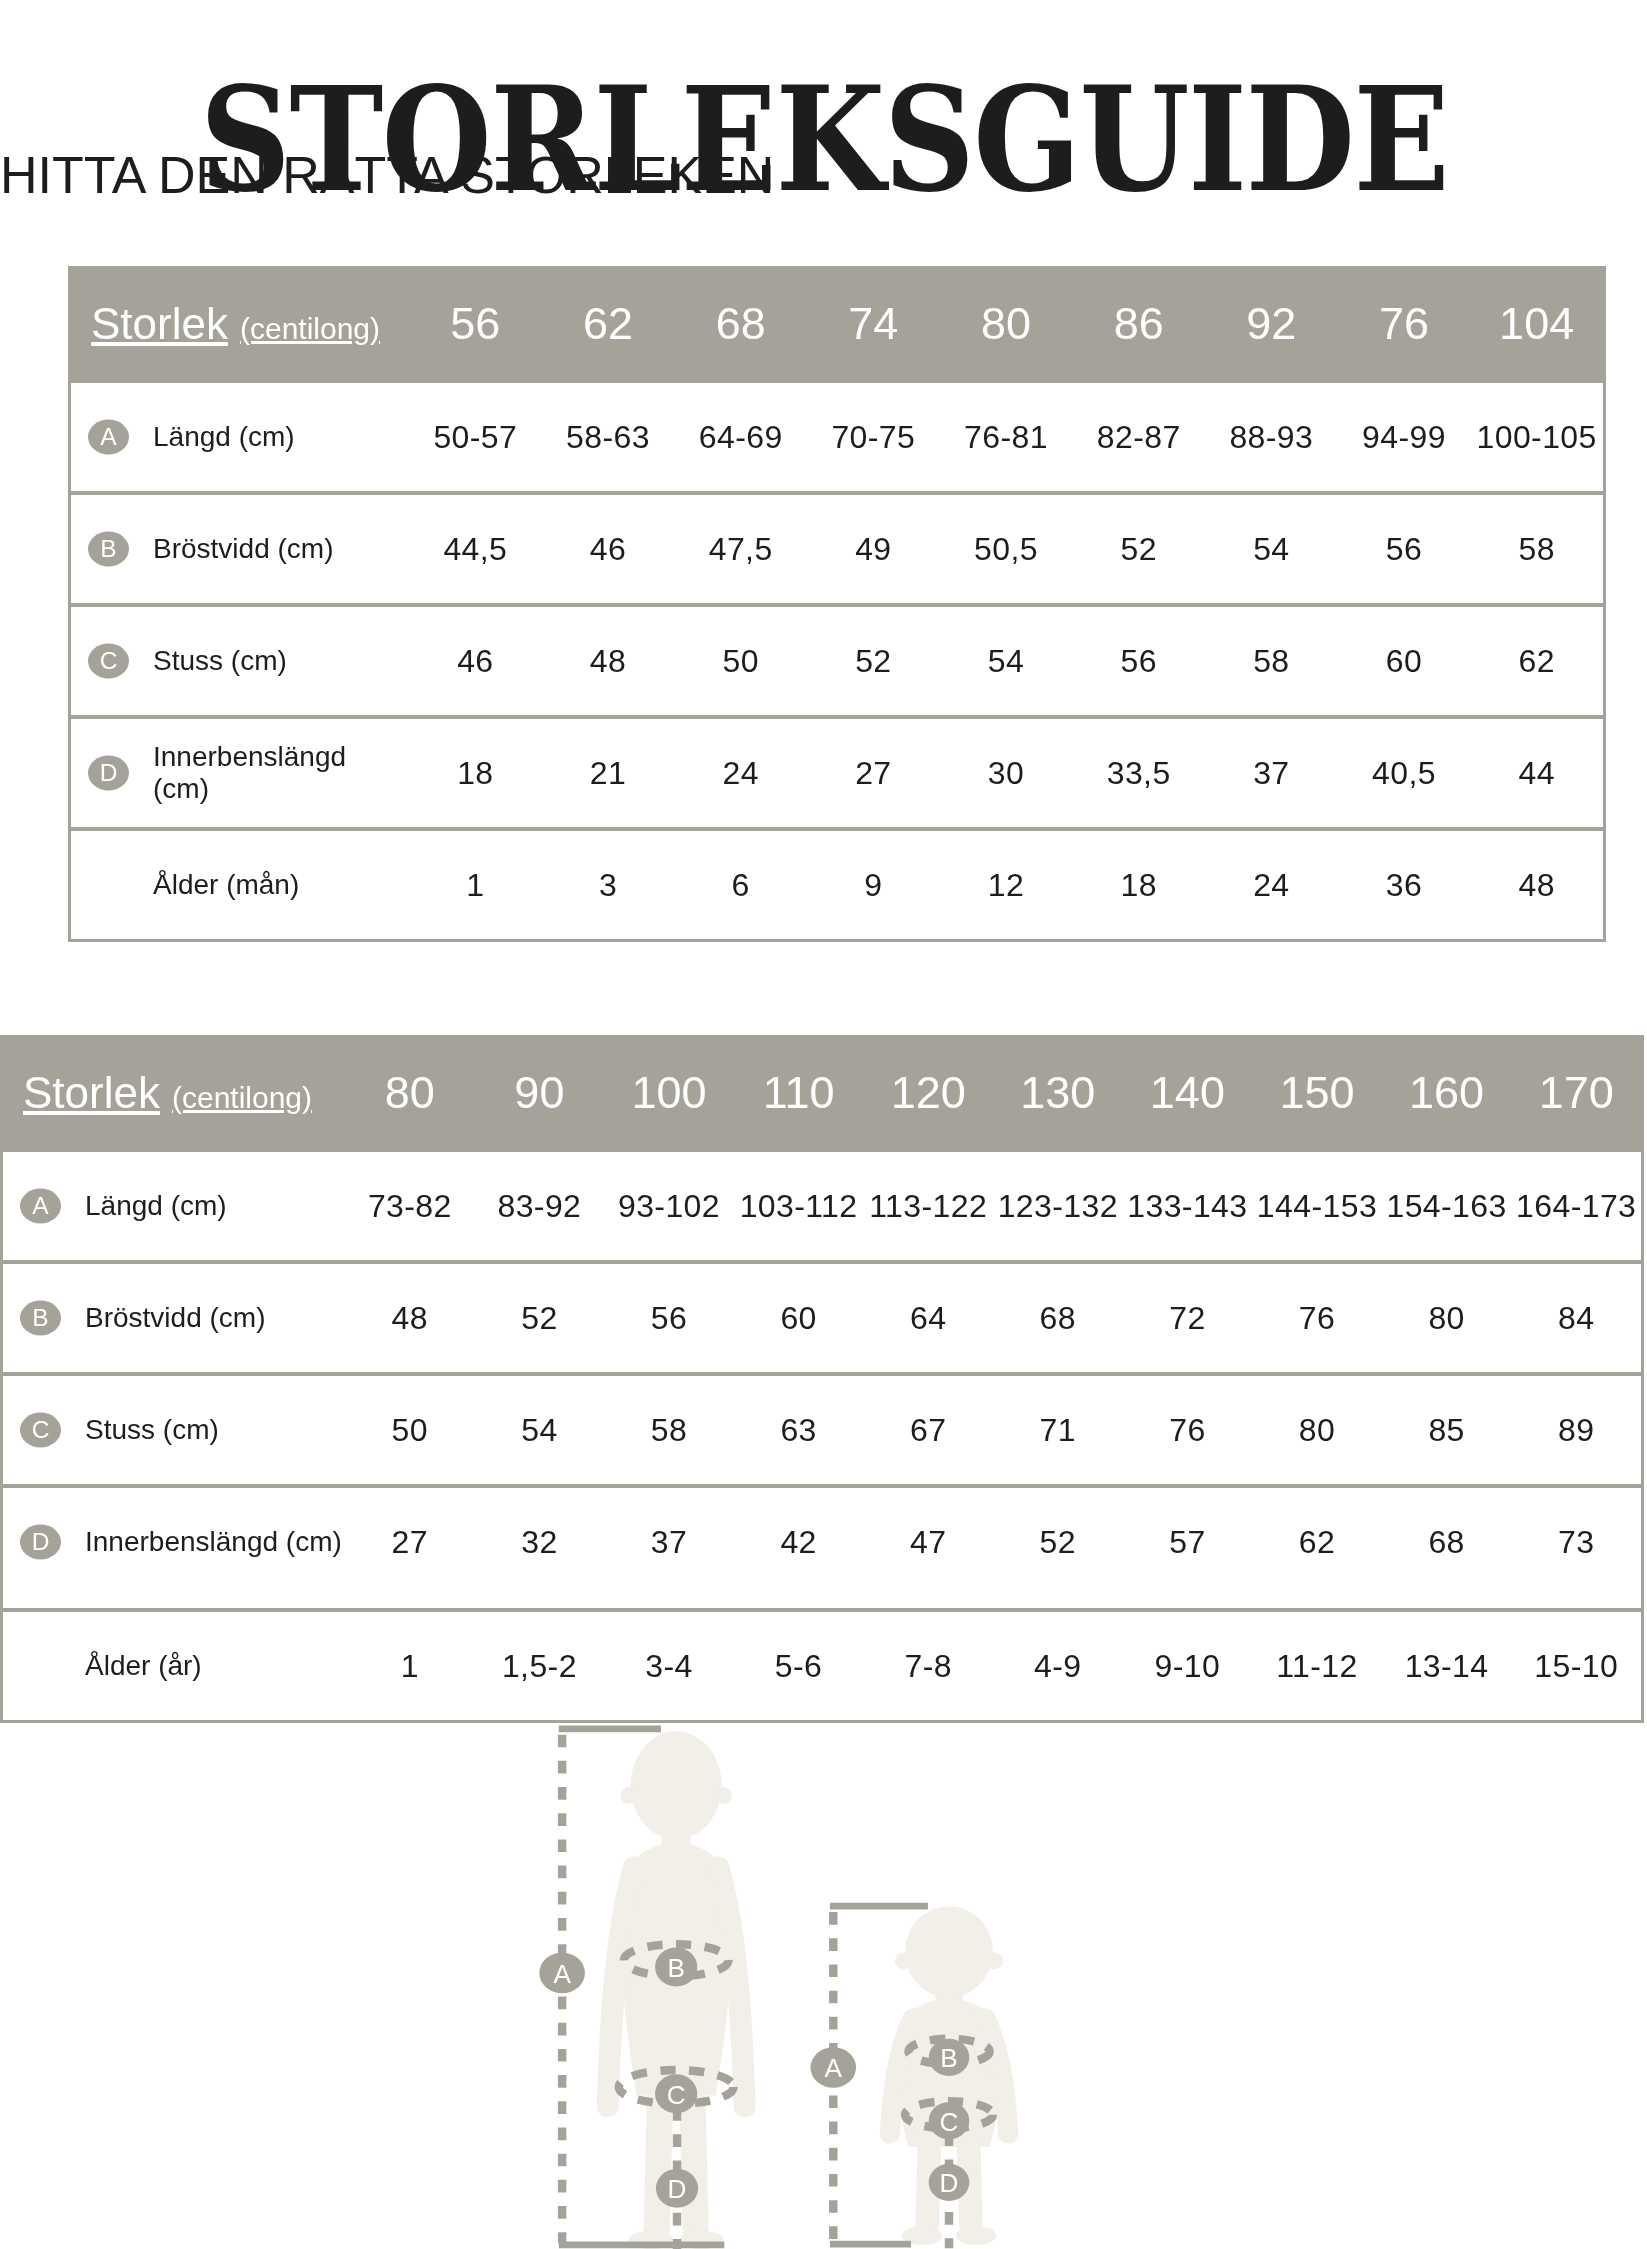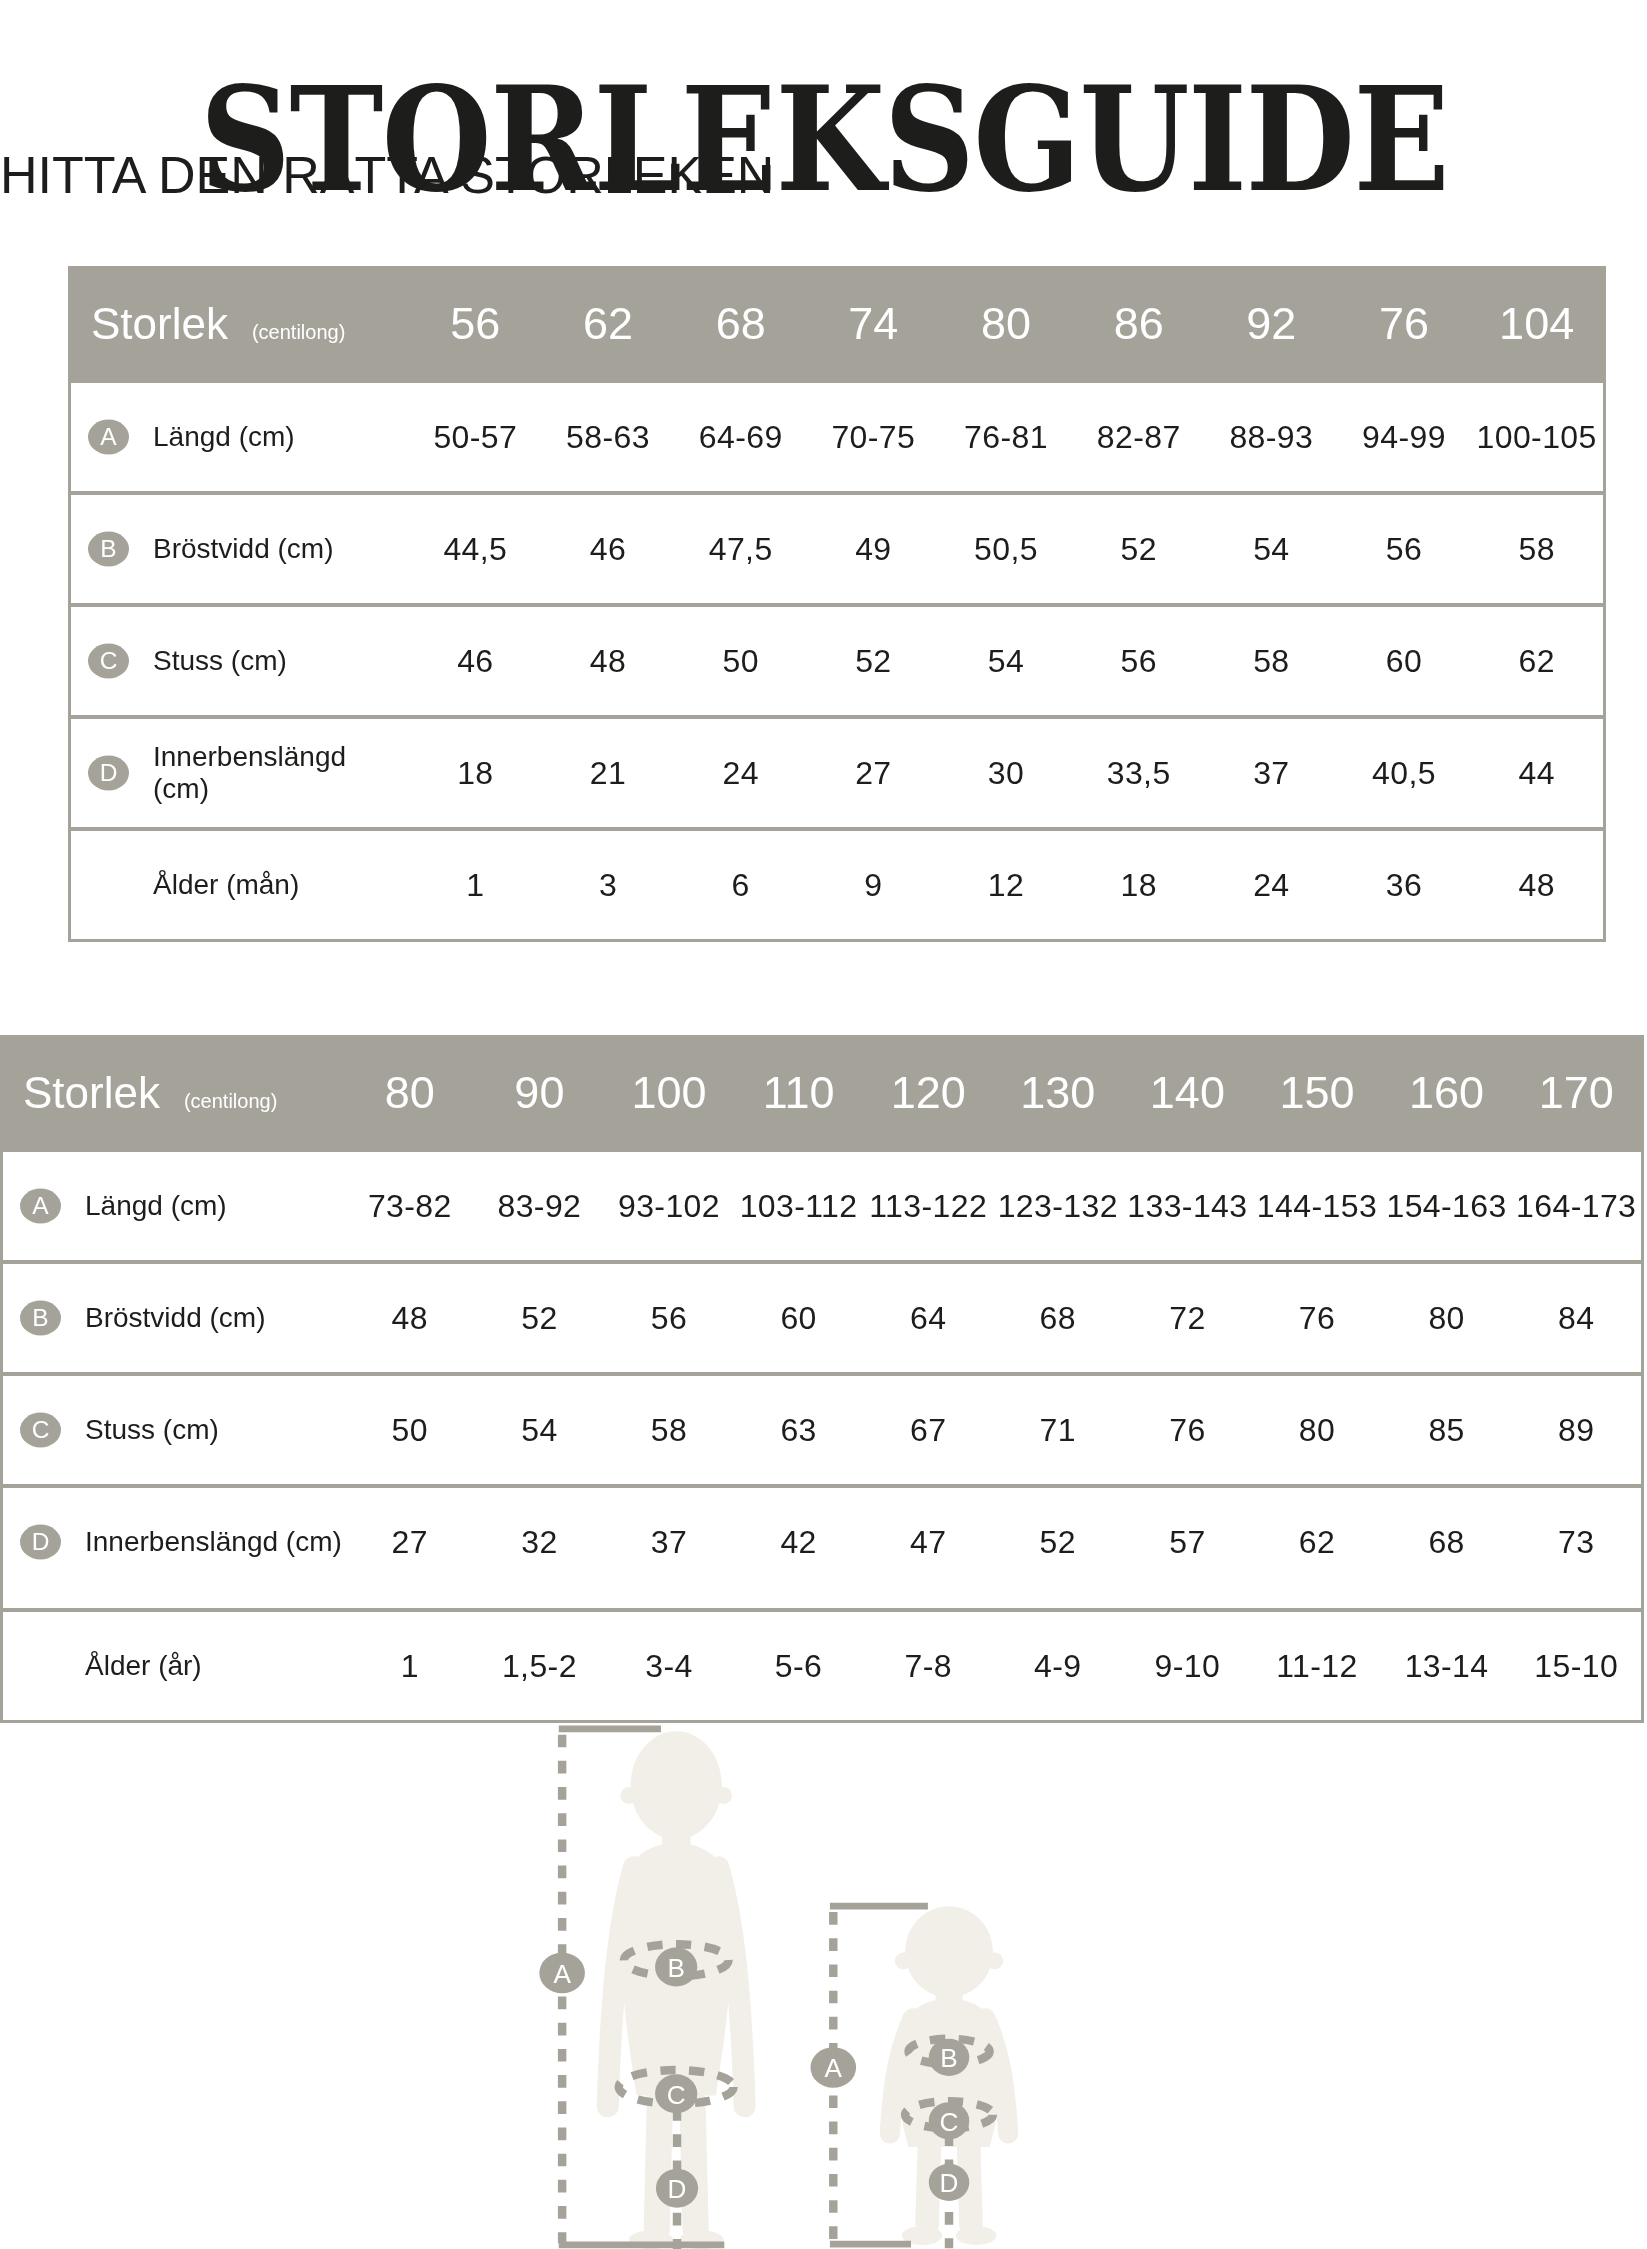--- a/index.html
+++ b/index.html
@@ -51,25 +51,25 @@
     color:#fff;
   }
   .tdata{
     box-sizing:border-box;
     height:112px;
     border-top:4.2px solid var(--accent);
     background:#fff;
   }
   .cell{text-align:center;}
   .hlabel{
-    display:flex;align-items:baseline;gap:24px;
-    padding-left:20px;text-align:right;
+    display:flex;align-items:baseline;gap:12px;
+    padding-left:20px;text-align:right;text-decoration:underline;
   }
   .storlek{font-size:44px;}
-  .centilong{font-size:20px;}
+  .centilong{font-size:30px;}
   .hcol{font-size:45px;}
   .val{font-size:32px;letter-spacing:0.4px;}
   .label-cell{
     position:relative;text-align:left;
     padding-left:82px;font-size:28px;
   }
   .badge{
     position:absolute;left:17px;top:50%;
     transform:translateY(-50%);
     width:41px;height:35px;border-radius:50%;

